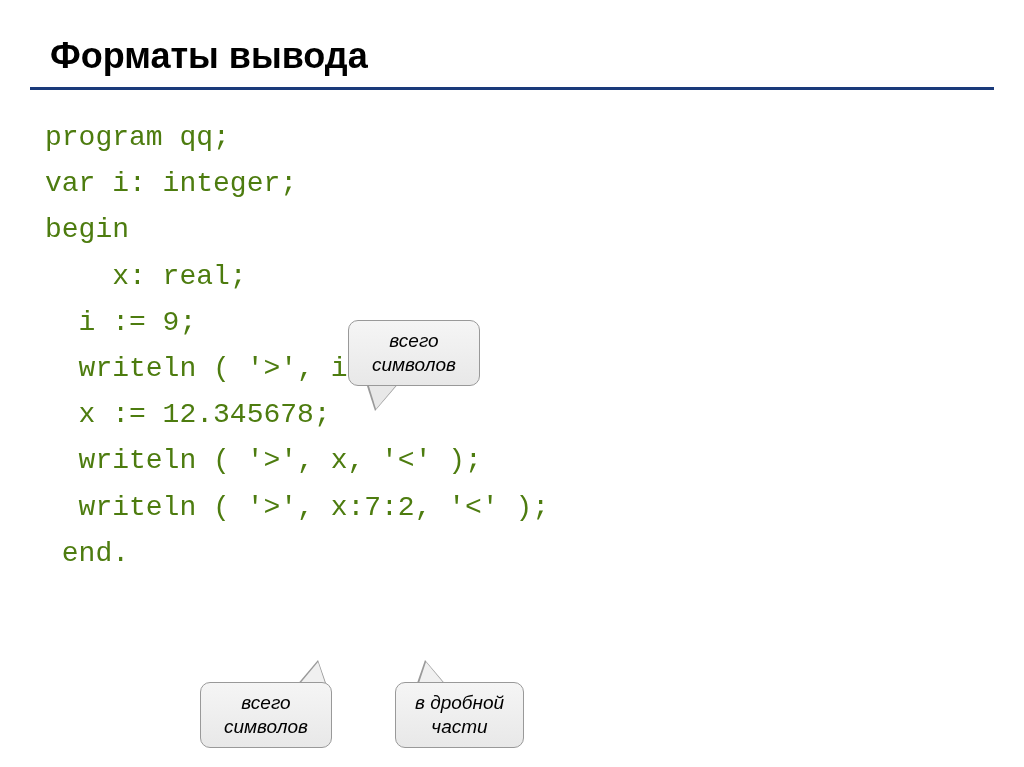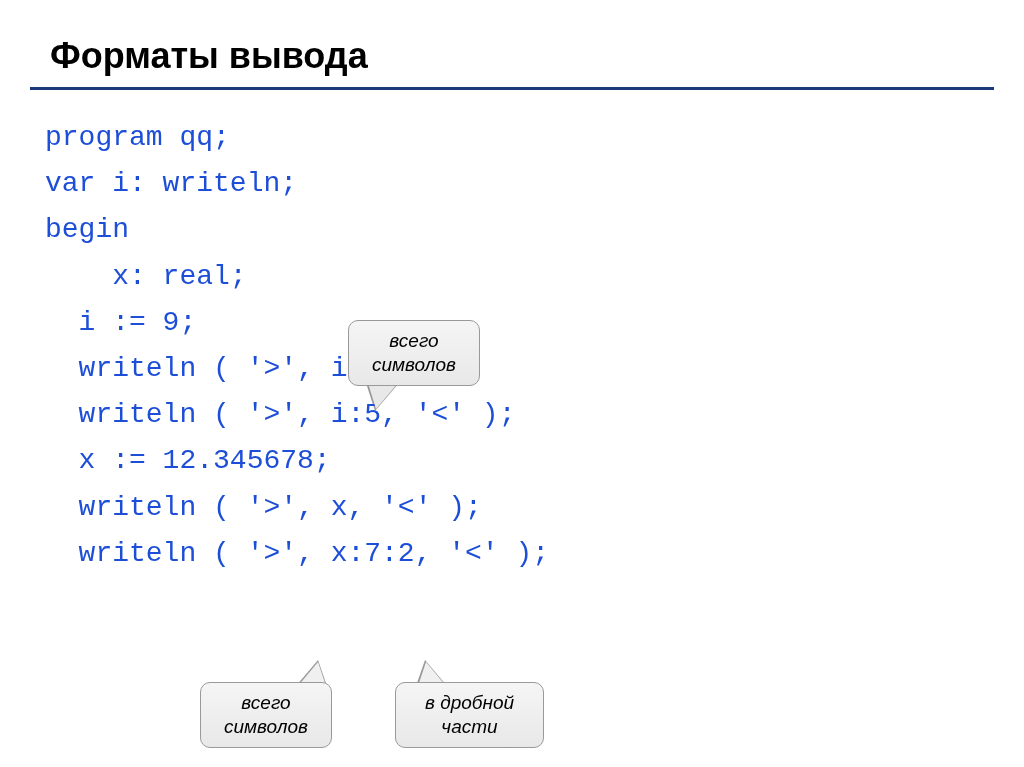--- a/index.html
+++ b/index.html
@@ -23,21 +23,21 @@
     }
     .title-underline {
       border-bottom: 3px solid #1a3a7a;
       margin: 0 30px 0 30px;
     }
     .code-block {
       padding: 25px 0 0 45px;
       font-family: 'Courier New', monospace;
       font-size: 28px;
       line-height: 1.65;
-      color: #1d4ed8;
+      color: #4d7c0f;
     }
     .code-line {
       white-space: pre;
     }
     .callout {
       position: absolute;
       background: linear-gradient(to bottom, #f5f5f5, #e8e8e8);
       border: 1.5px solid #999;
       border-radius: 10px;
       padding: 8px 18px;
@@ -92,21 +92,21 @@
       top: 660px;
       border-left: 22px solid transparent;
       border-right: 9px solid transparent;
       border-bottom: 26px solid #999;
       z-index: -1;
     }
     
     #callout3 {
       left: 395px;
       top: 682px;
-      width: 149px;
+      width: 129px;
       border-radius: 10px;
     }
     #tail3 {
       left: 418px;
       top: 662px;
       border-left: 8px solid transparent;
       border-right: 20px solid transparent;
       border-bottom: 24px solid #f0f0f0;
     }
     #tail3b {
@@ -119,29 +119,29 @@
     }
   </style>
 </head>
 <body>
 
 <div class="title">Форматы вывода</div>
 <div class="title-underline"></div>
 
 <div class="code-block">
   <div class="code-line">program qq;</div>
-  <div class="code-line">var i: writeln;</div>
+  <div class="code-line">var i: integer;</div>
   <div class="code-line">begin</div>
   <div class="code-line">    x: real;</div>
   <div class="code-line">  i := 9;</div>
   <div class="code-line">  writeln ( '&gt;', i, '&lt;' );</div>
-  <div class="code-line">  writeln ( '&gt;', i:5, '&lt;' );</div>
   <div class="code-line">  x := 12.345678;</div>
   <div class="code-line">  writeln ( '&gt;', x, '&lt;' );</div>
   <div class="code-line">  writeln ( '&gt;', x:7:2, '&lt;' );</div>
+  <div class="code-line"> end.</div>
 </div>
 
 <div class="tail" id="tail1b"></div>
 <div class="tail" id="tail1"></div>
 <div class="callout" id="callout1">всего символов</div>
 
 <div class="tail" id="tail2b"></div>
 <div class="tail" id="tail2"></div>
 <div class="callout" id="callout2">всего символов</div>
 

